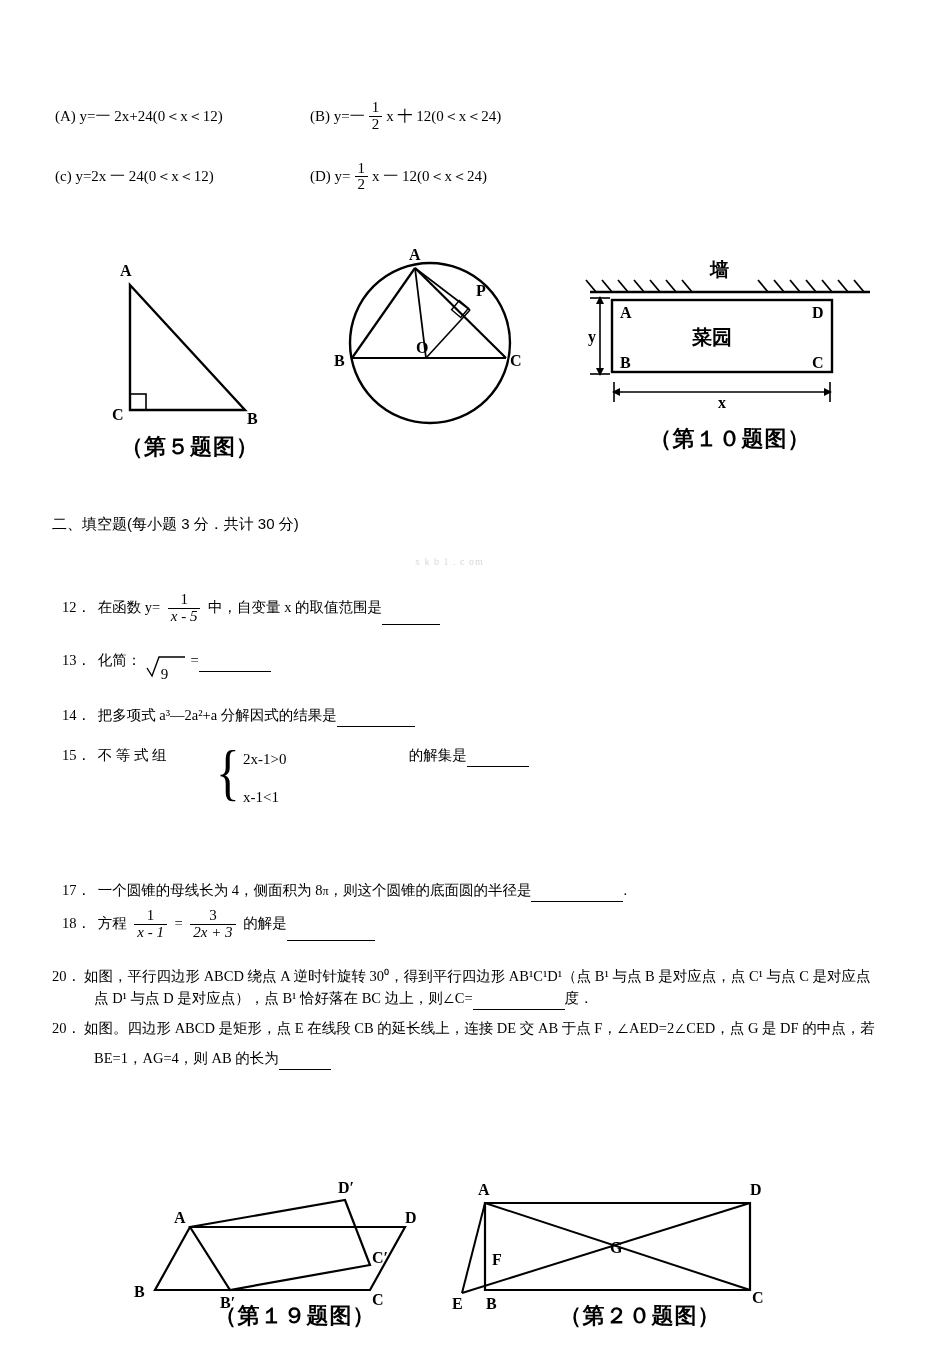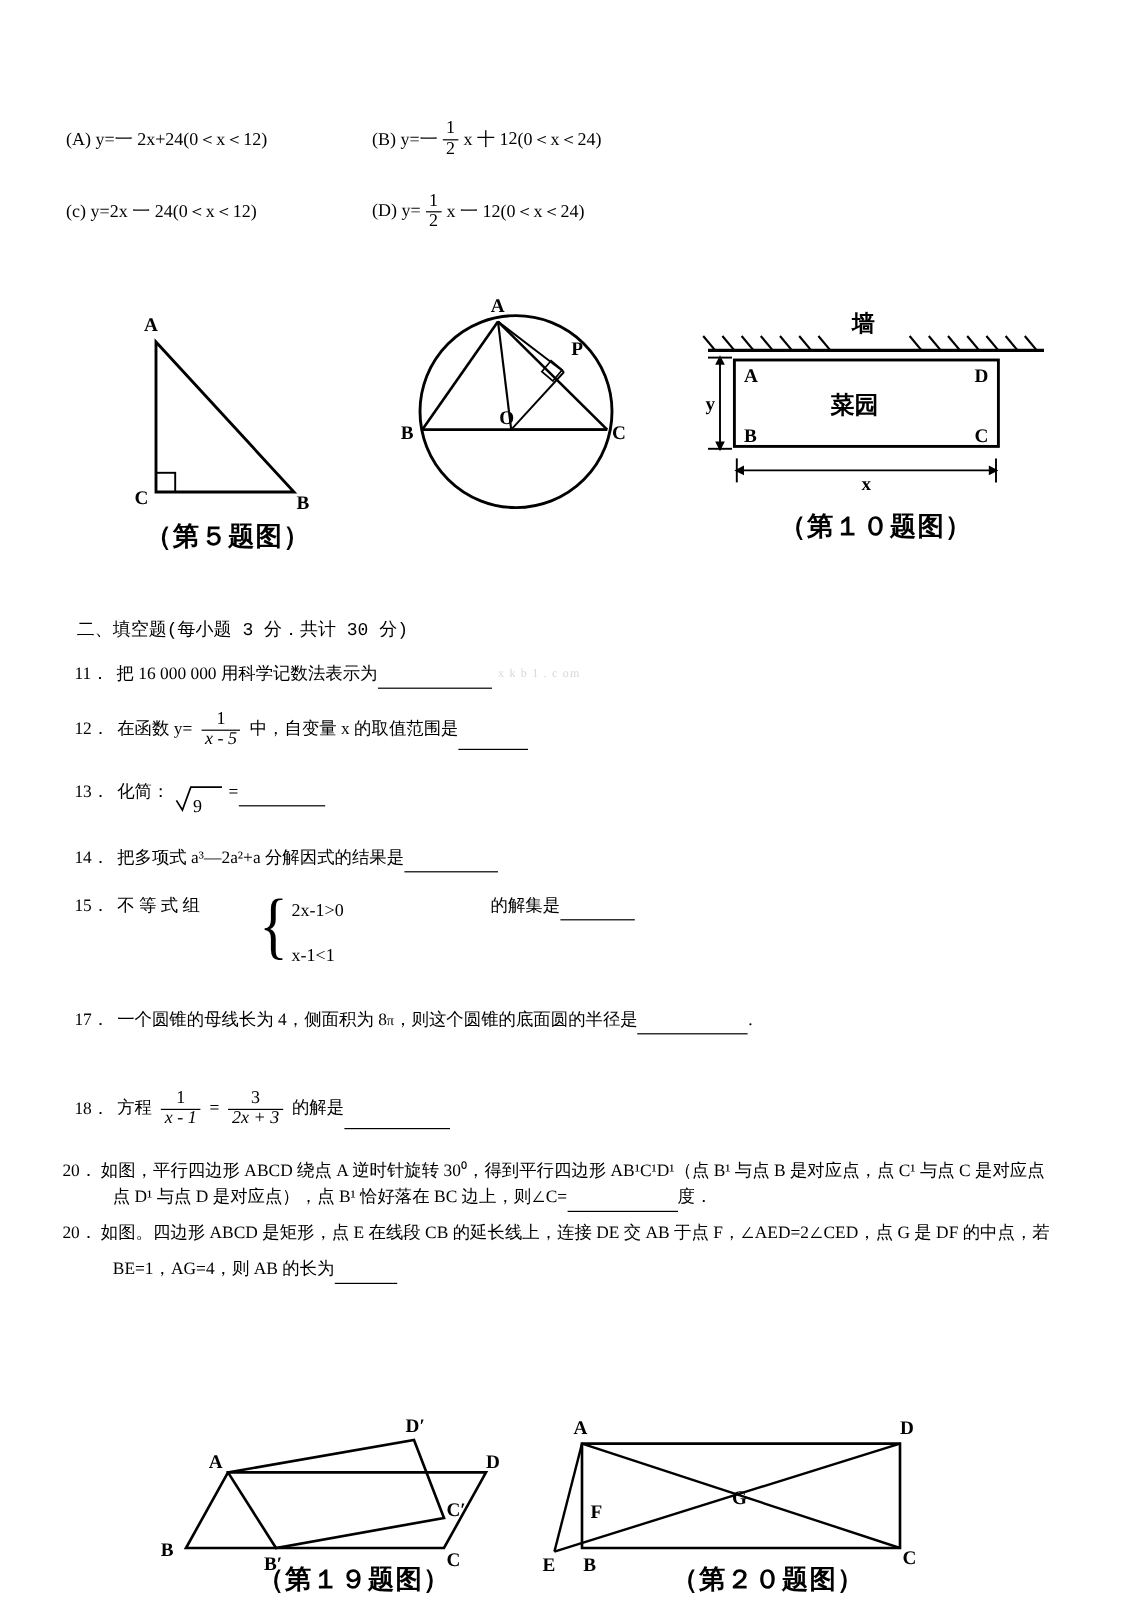--- a/index.html
+++ b/index.html
@@ -73,24 +73,24 @@
     text-align: center;
     letter-spacing: 1px;
   }
   .fig-caption-small {
     font-size: 20px;
   }
 
   
   .section-head {
     position: absolute;
-    left: 64px;
+    left: 52px;
     top: 515px;
     font-size: 15px;
-    font-family: Liberation Mono, monospace;
+    font-family: Liberation Sans, sans-serif;
   }
   .q {
     position: absolute;
     font-size: 14.5px;
     line-height: 1.5;
     left: 62px;
     width: 880px;
   }
   .q .lbl { margin-right: 3px; }
   .blank {
@@ -266,24 +266,20 @@
         <text class="lbl-txt" x="232" y="78">D</text>
         <text class="lbl-txt" x="138" y="168">x</text>
         <text class="lbl-txt" x="8" y="102">y</text>
       </svg>
       <div class="fig-caption" style="margin-top:-16px;">（第１０题图）</div>
     </div>
   </div>
 
   <div class="section-head">二、填空题(每小题 3 分．共计 30 分)</div>
 
-  <div class="q" style="top:552px;">
-    <span class="lbl">11．</span>
-    <span>把 16 000 000 用科学记数法表示为</span><span class="blank" style="width:95px;"></span>
-  </div>
   <div class="watermark" style="left:415px;top:556px;">x k b 1 . c om</div>
 
   <div class="q" style="top:592px;">
     <span class="lbl">12．</span>
     <span>在函数 y=</span>
     <span class="frac">
       <span class="num">1</span>
       <span class="den italic">x - 5</span>
     </span>
     <span>中，自变量 x 的取值范围是</span><span class="blank" style="width:58px;"></span>
@@ -312,21 +308,21 @@
     <span style="display:inline-block;width:235px;"></span>
     <span>的解集是</span><span class="blank" style="width:62px;"></span>
   </div>
   <div class="brace-wrap">
     <span class="brace">{</span>
     <span class="ineq1">2x-1&gt;0</span>
     <span class="ineq2">x-1&lt;1</span>
   </div>
 
 
-  <div class="q" style="top:840px;">
+  <div class="q" style="top:880px;">
     <span class="lbl">17．</span>
     <span>一个圆锥的母线长为 4，侧面积为 8</span><span style="font-size:12px;">π</span><span>，则这个圆锥的底面圆的半径是</span><span class="blank" style="width:92px;"></span><span>.</span>
   </div>
 
   <div class="q" style="top:908px;">
     <span class="lbl">18．</span>
     <span>方程</span>
     <span class="frac">
       <span class="num">1</span>
       <span class="den italic">x - 1</span>

